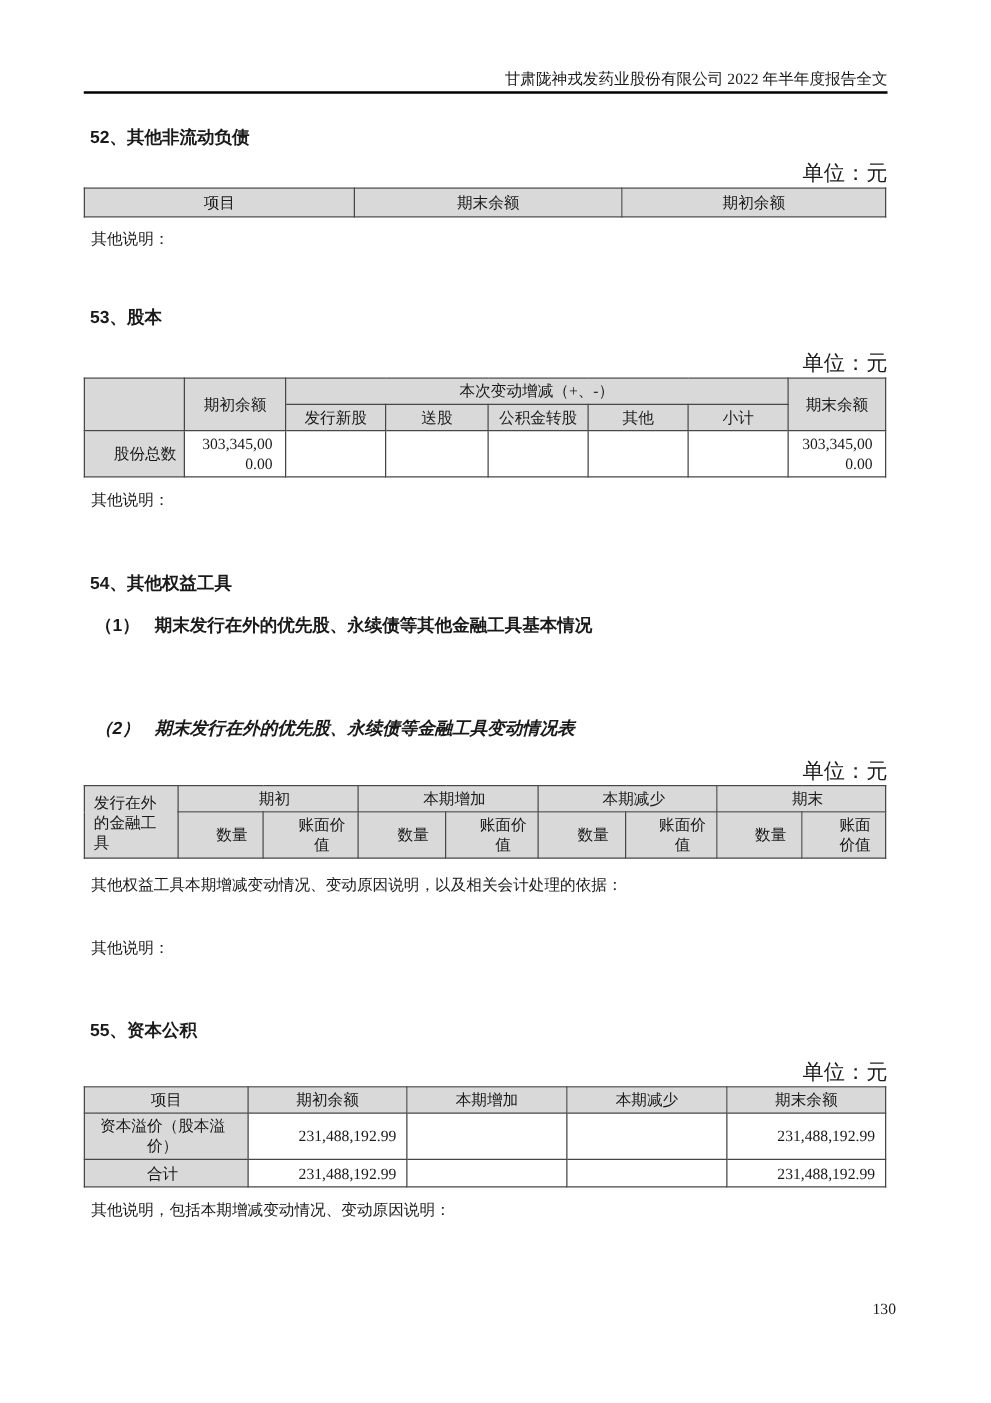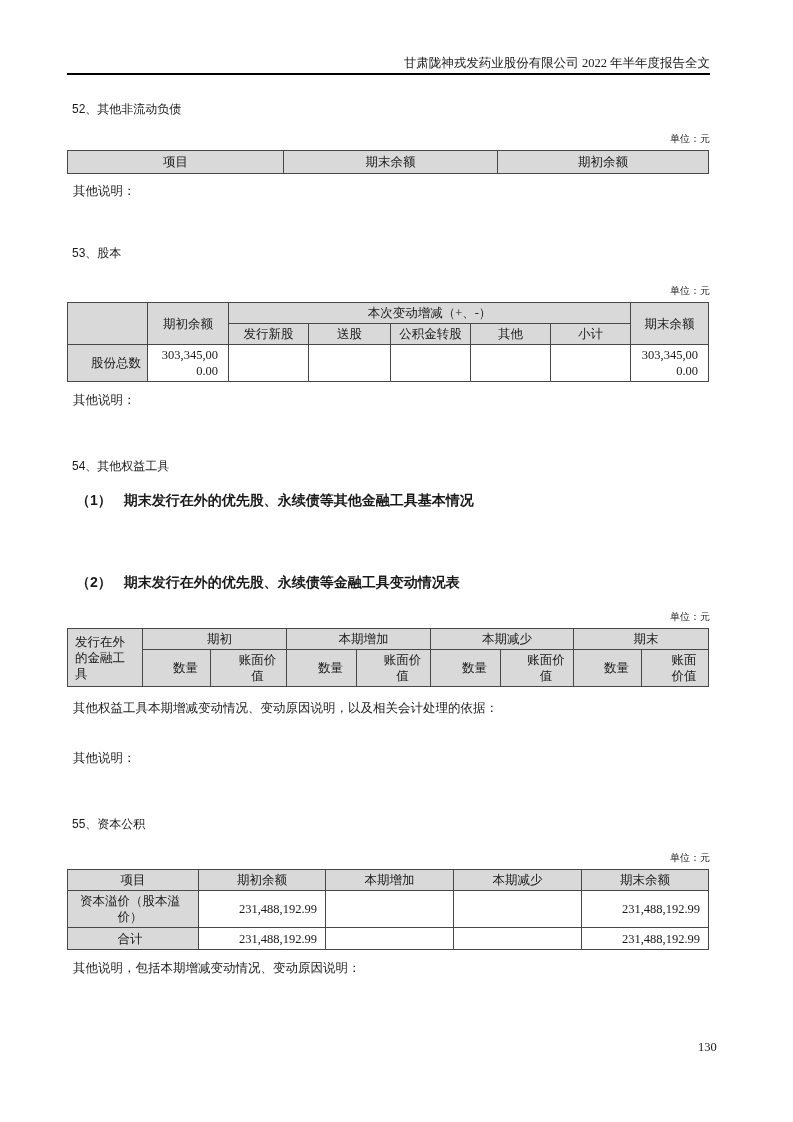--- a/index.html
+++ b/index.html
@@ -18,42 +18,42 @@
   .doc-header {
     text-align: right;
     font-size: 12.5px;
     line-height: 16px;
     padding-bottom: 2px;
     border-bottom: 2px solid #000;
   }
   h2, p { margin: 0; }
   .sec-title {
     font-family: "Liberation Sans", sans-serif;
-    font-size: 12px;
-    font-weight: normal;
+    font-size: 14px;
+    font-weight: bold;
     line-height: 18px;
     padding-left: 5px;
   }
   .mt-52 { margin-top: 25px; }
   .mt-53 { margin-top: 45px; }
   .mt-54 { margin-top: 49px; }
   .mt-55 { margin-top: 49px; }
   .sub-item {
     font-family: "Liberation Sans", sans-serif;
     font-size: 14px;
     font-weight: bold;
     line-height: 16px;
     padding-left: 9px;
     margin-top: 17px;
   }
   .sub-item .gap { margin-left: 12px; }
-  .sub-item-2 { margin-top: 66px; }
+  .sub-item-2 { margin-top: 66px; font-style: italic; }
   .unit {
     text-align: right;
-    font-size: 10px;
+    font-size: 17px;
     line-height: 16px;
     margin-bottom: 3px;
   }
   .u-52 { margin-top: 13px; }
   .u-53 { margin-top: 21px; }
   .u-54 { margin-top: 19px; }
   .u-55 { margin-top: 17px; }
   table.tbl {
     border-collapse: collapse;
     table-layout: fixed;

